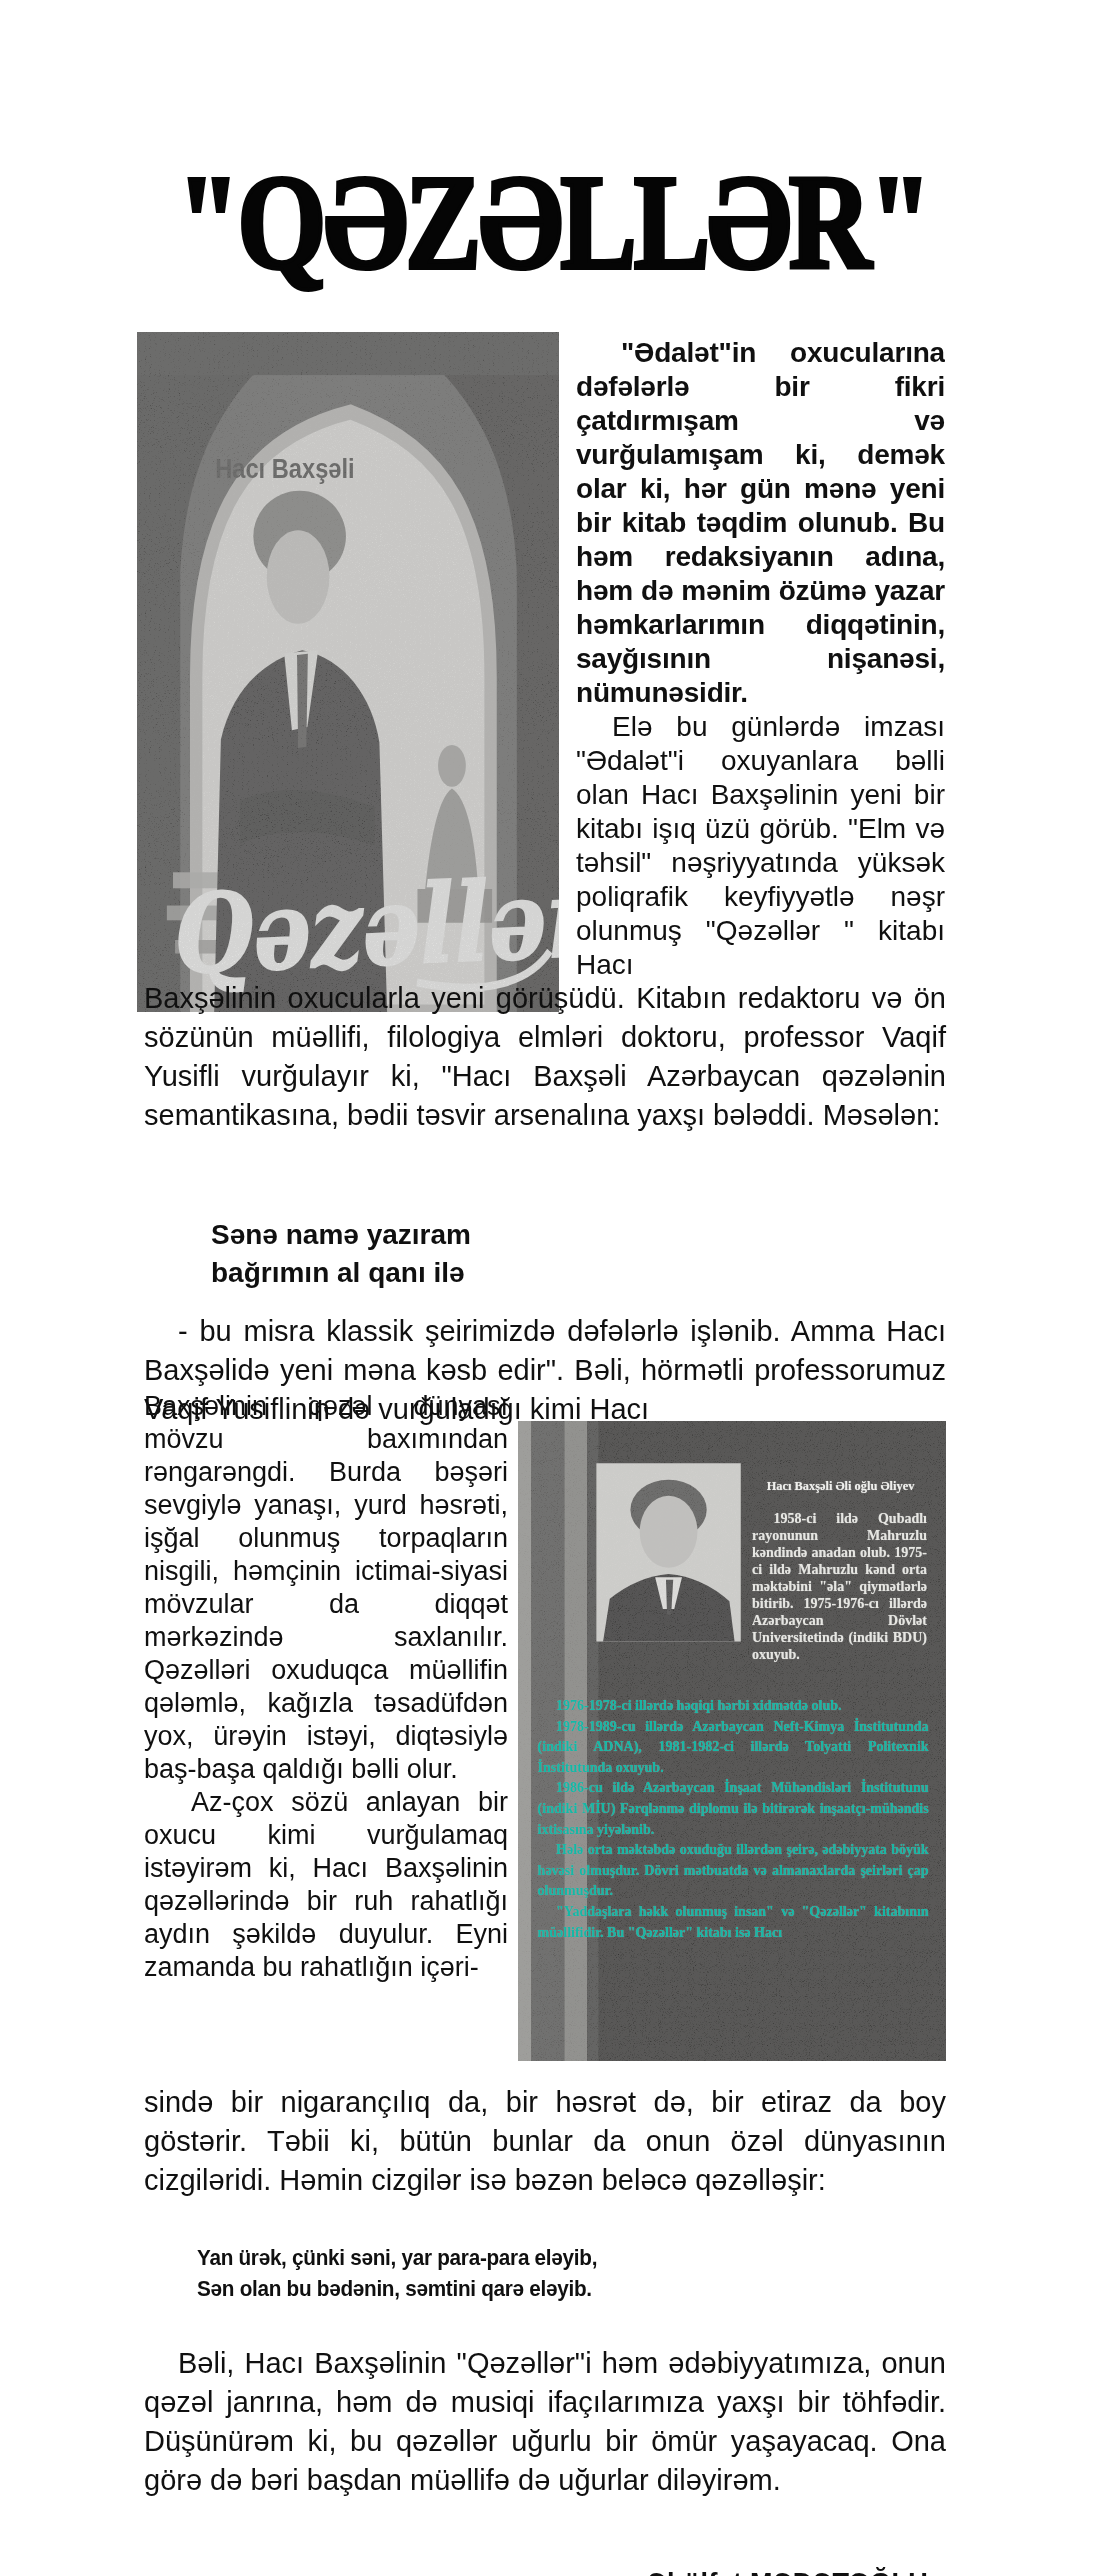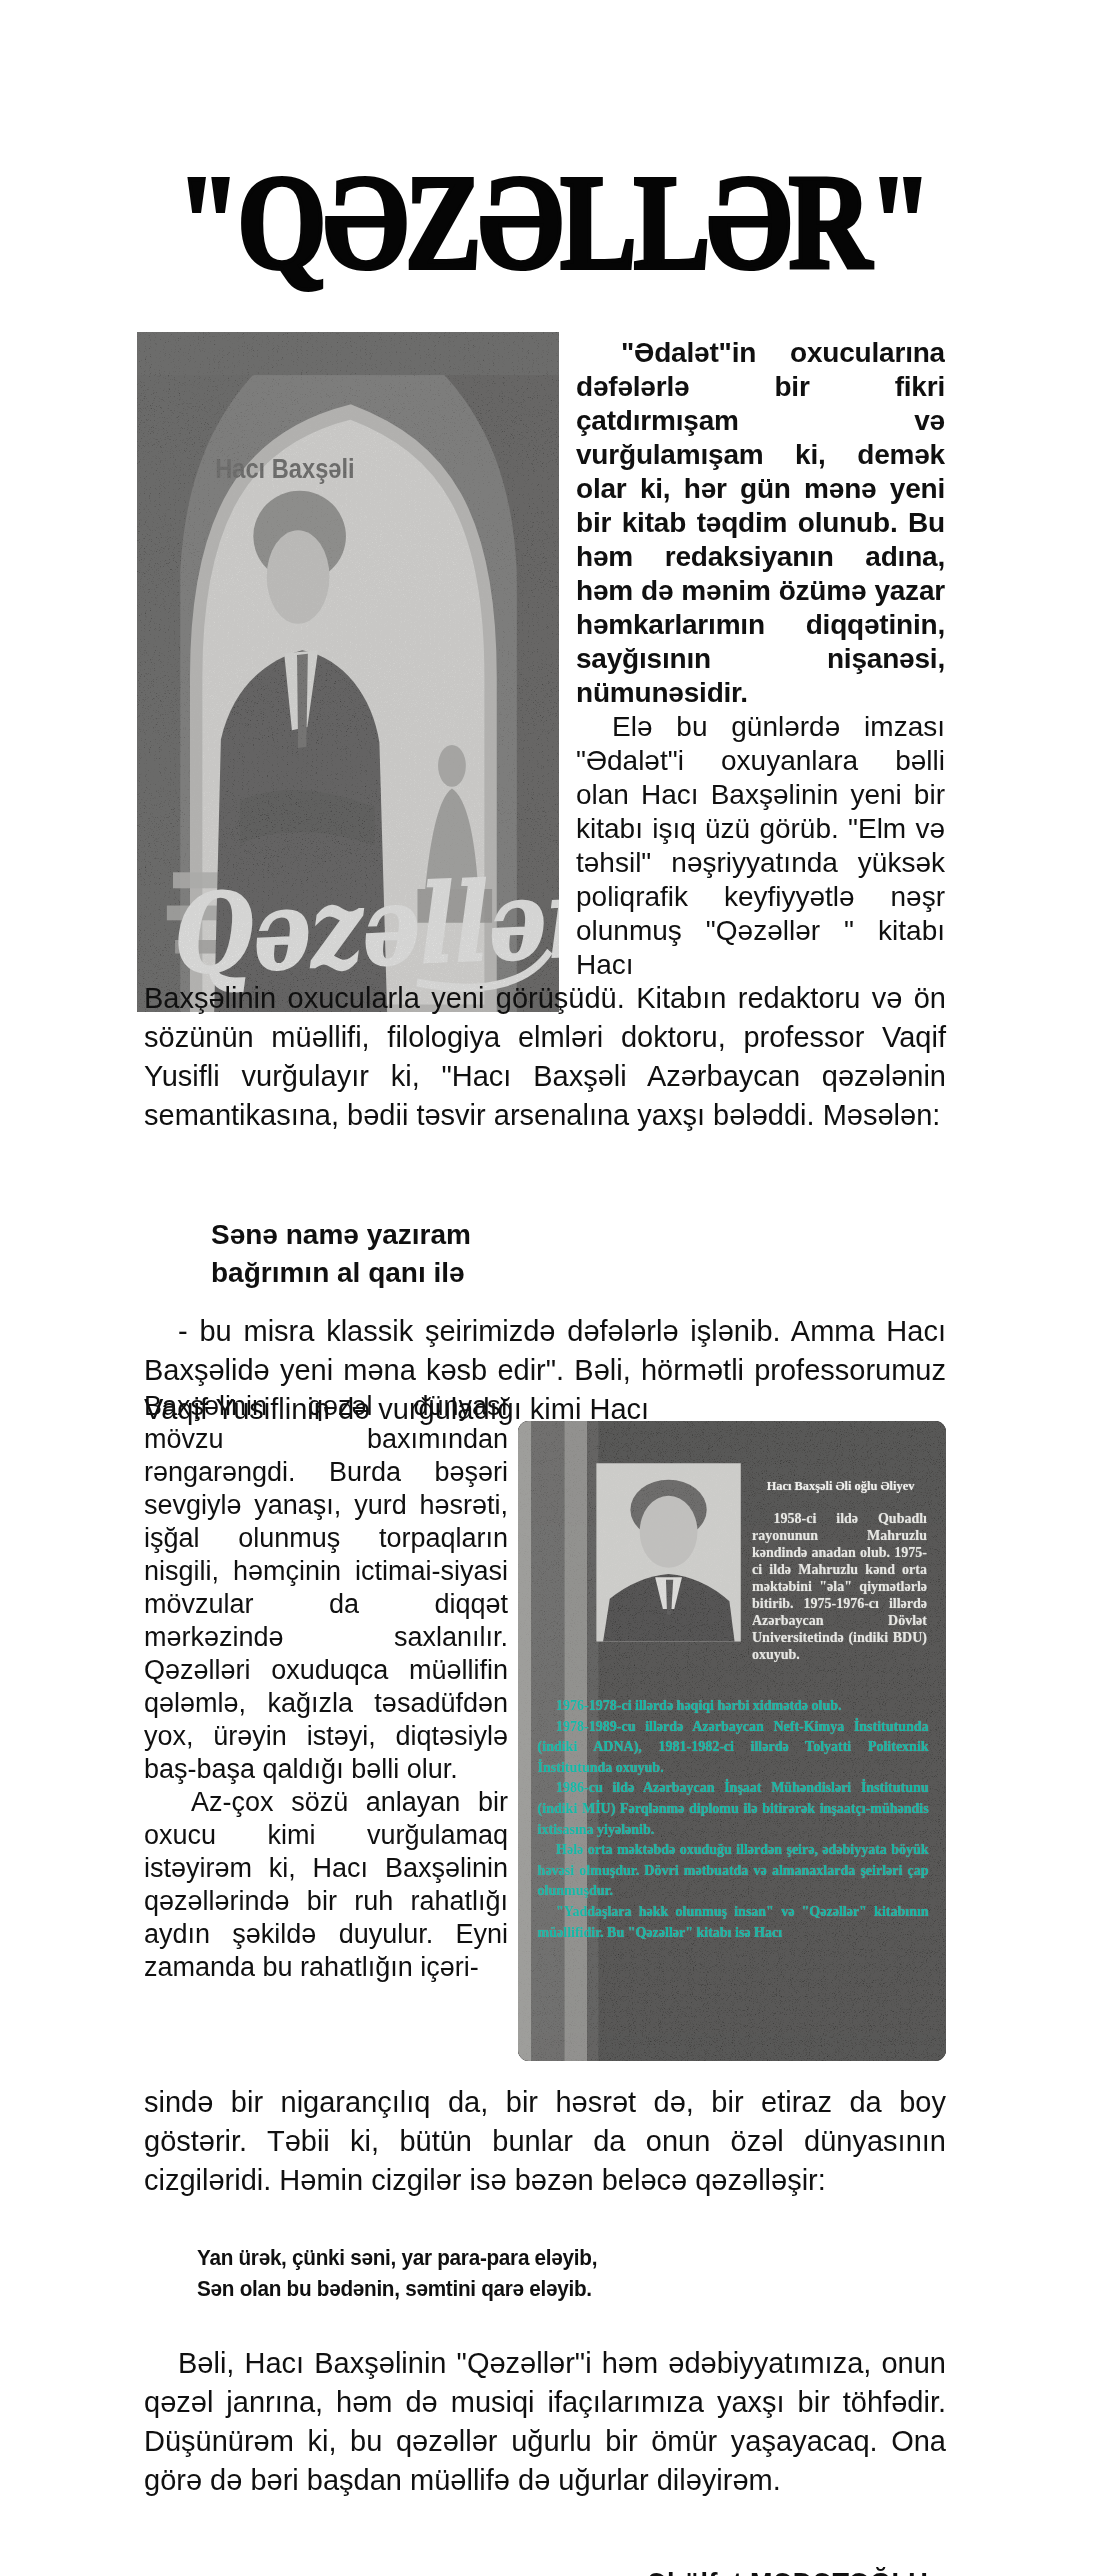--- a/index.html
+++ b/index.html
@@ -46,21 +46,21 @@
   .verse2{left:197px;top:2242px;font-size:21.6px;font-weight:bold;line-height:31px;
     letter-spacing:-0.3px;transform:scaleX(0.96);transform-origin:left top;white-space:nowrap;}
 
   
   .col-left{left:144px;top:1390px;width:364px;height:697px;overflow:hidden;
     font-size:27px;line-height:33px;text-align:justify;}
   .col-left p{margin:0;}
   .col-left .p2{text-indent:47px;}
 
   
-  .photo2{left:518px;top:1421px;width:428px;height:640px;background:#161616;overflow:hidden;border-radius:11px;}
+  .photo2{left:518px;top:1421px;width:428px;height:640px;background:#161616;overflow:hidden;}
   .photo2 svg{position:absolute;left:0;top:0;width:100%;height:100%;}
   .cover-head{
     position:absolute;left:233px;top:58px;width:179px;text-align:center;
     font-family:"Liberation Serif",serif;font-weight:bold;font-size:12.4px;line-height:15.5px;
     color:#efefec;text-shadow:0 0 1px #bdbdbd;white-space:nowrap;
   }
   .cover-side{
     position:absolute;left:234px;top:89px;width:175px;
     font-family:"Liberation Serif",serif;font-weight:bold;font-size:14px;line-height:17px;
     color:#e6e6e2;text-align:justify;text-shadow:0 0 1px #a9a9a9;

